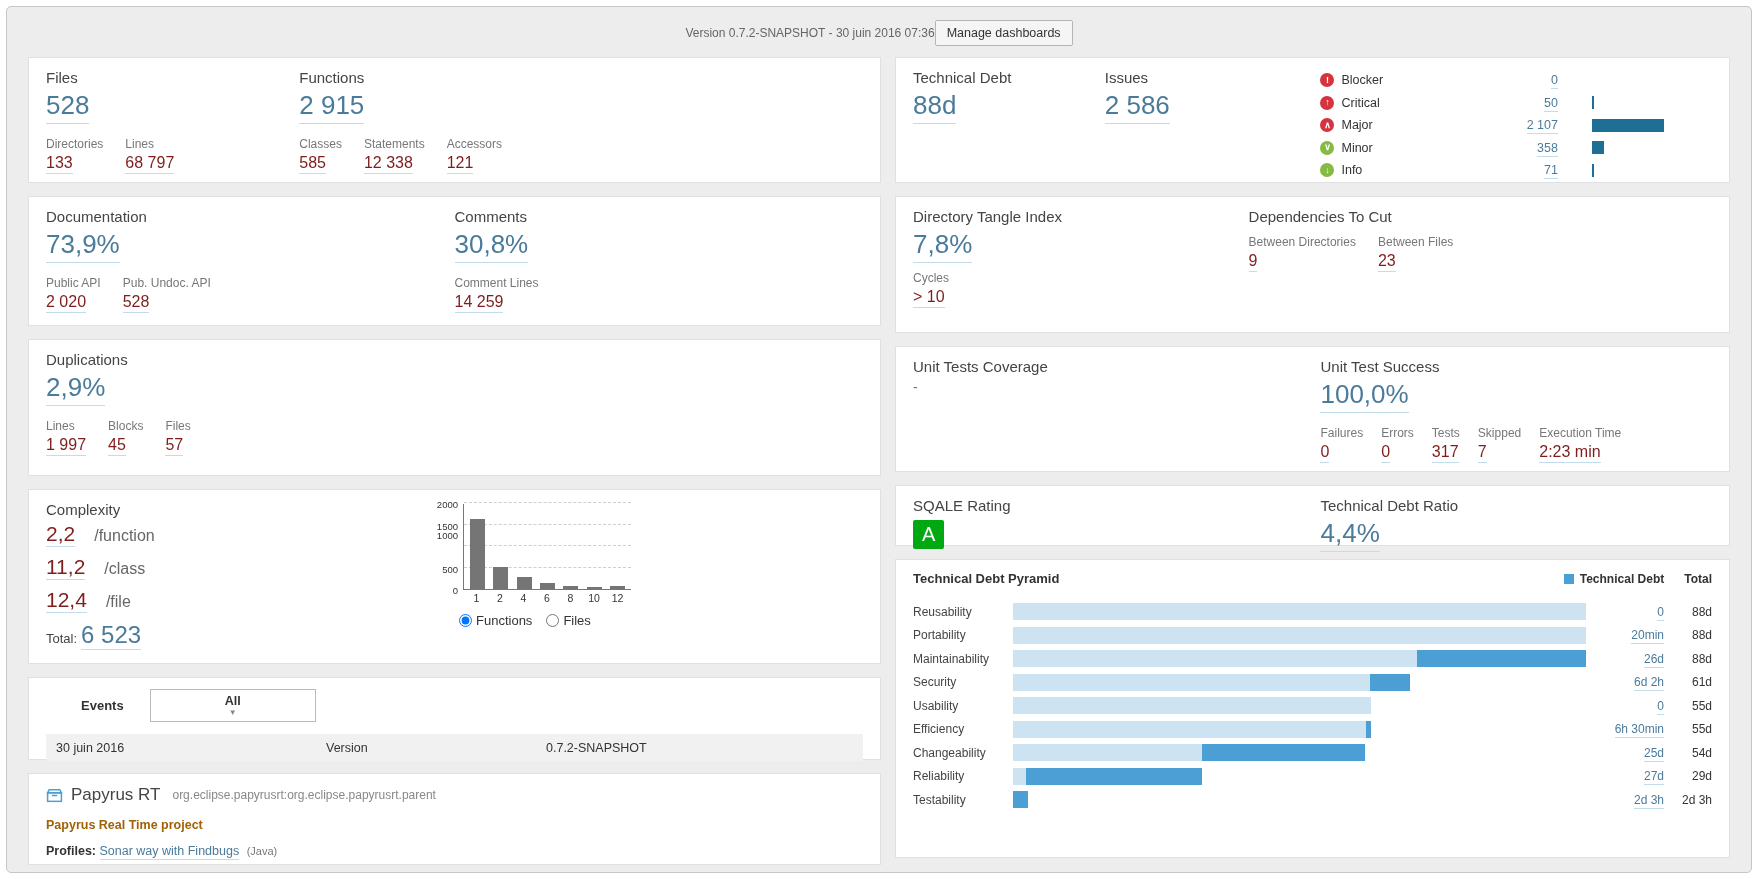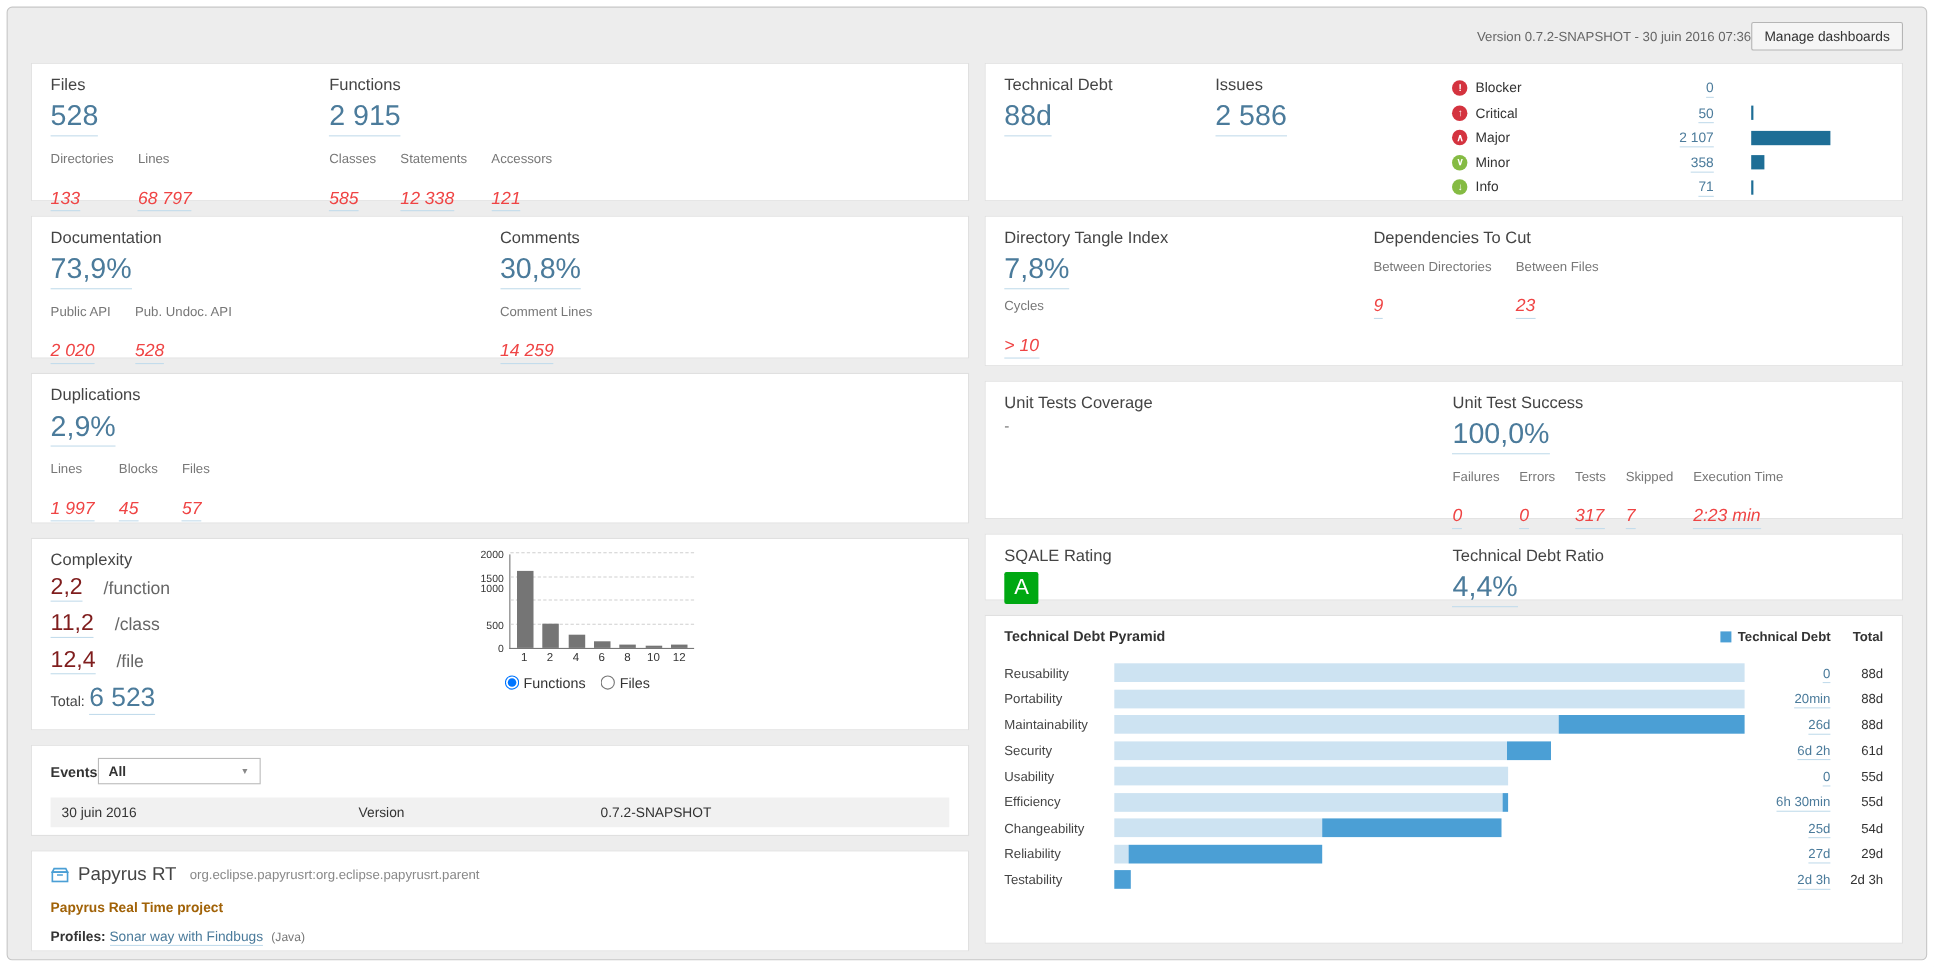--- a/index.html
+++ b/index.html
@@ -1,34 +1,34 @@
 <!DOCTYPE html>
 <html><head>
 <meta charset="utf-8">
 <style>
   * { margin:0; padding:0; box-sizing:border-box; }
   html,body { width:1758px; height:879px; background:#fff; font-family:"Liberation Sans", sans-serif; }
   .frame { position:absolute; left:6px; top:6px; width:1746px; height:867px;
            border:1px solid #c6c6c6; border-radius:5px; background:#ededed; overflow:hidden; }
   .inner { padding:0 21px; }
-  .topbar { display:flex; justify-content:flex-end; align-items:center; margin-top:12px; height:28px; }
+  .topbar { display:flex; justify-content:center; align-items:center; margin-top:12px; height:28px; }
   .version-line { font-size:12px; color:#666; }
   .btn { font-size:12.5px; color:#333; background:#f5f5f5; border:1px solid #b5b5b5; border-radius:2px;
          padding:5px 11px; cursor:pointer; font-family:inherit; }
   .cols { display:flex; gap:14px; margin-top:10px; }
   .col-left { width:853px; flex:none; }
   .col-right { flex:1; }
   .panel { background:#fff; border:1px solid #e0e0e0; padding:11px 17px; margin-bottom:13px; position:relative; }
 
   .metric-title { font-size:15px; color:#444; }
   .big-val { font-size:26px; color:#4b7b9b; line-height:1.25; display:inline-block; margin-top:3px; }
   .u { border-bottom:1px solid #c3dcec; padding-bottom:1px; text-decoration:none; color:#4b7b9b; cursor:pointer; }
   .sub-row { display:flex; gap:22px; margin-top:13px; }
   .sub-label { font-size:12px; color:#777; }
-  .sub-value { font-size:16px; color:#ef4444; margin-top:21px; display:inline-block;font-style:italic; }
+  .sub-value { font-size:16px; color:#7f1d1d; margin-top:3px; display:inline-block; }
   .lang { font-size:12px; font-weight:bold; color:#333; margin-top:16px; }
   .flex { display:flex; }
 
   
   .sev-row { display:flex; align-items:center; height:22.5px; }
   .sev-icon { width:14px; height:14px; border-radius:50%; color:#fff; font-size:9px; font-weight:bold;
               display:flex; align-items:center; justify-content:center; flex:none; line-height:1; }
   .sev-label { font-size:12.5px; color:#333; margin-left:7px; flex:1; }
   .sev-value { font-size:12.5px; width:72px; text-align:right; }
   .sev-bar-area { width:120px; margin-left:34px; }
@@ -65,25 +65,25 @@
   .pyr-row { display:flex; align-items:center; height:23.5px; }
   .pyr-label { width:100px; font-size:12px; color:#444; flex:none; }
   .pyr-track { flex:1; height:17px; position:relative; }
   .pyr-bar { height:100%; display:flex; }
   .pyr-light { flex:1; }
   .pyr-dark { height:100%; }
   .pyr-debt { width:78px; text-align:right; font-size:12px; flex:none; }
   .pyr-total { width:48px; text-align:right; font-size:12px; color:#333; flex:none; }
 
   
-  .events-head { display:flex; align-items:center; gap:0; }
+  .events-head { display:flex; align-items:center; gap:26px;margin-left:35px; }
   .events-title { font-size:13px; font-weight:bold; color:#333; }
-  .select-box { display:inline-flex; justify-content:space-between; align-items:center; width:148px;
+  .select-box { display:inline-flex; justify-content:space-between; align-items:center; width:166px;
                 border:1px solid #bbb; background:#fff; padding:4px 9px; font-size:12.5px; font-weight:bold;
-                color:#333; cursor:pointer; }
+                color:#333; cursor:pointer;flex-direction:column; }
   .caret { font-size:8px; color:#888; }
   .event-row { margin-top:12px; background:#f1f1f1; display:flex; align-items:center; height:27px;
                padding:0 10px; font-size:12.5px; color:#333; }
   .event-date { width:270px; }
   .event-type { width:220px; }
 
   
   .proj-line1 { display:flex; align-items:center; gap:8px; }
   .proj-name { font-size:17px; color:#444; }
   .proj-key { font-size:12px; color:#888; margin-left:4px; }

